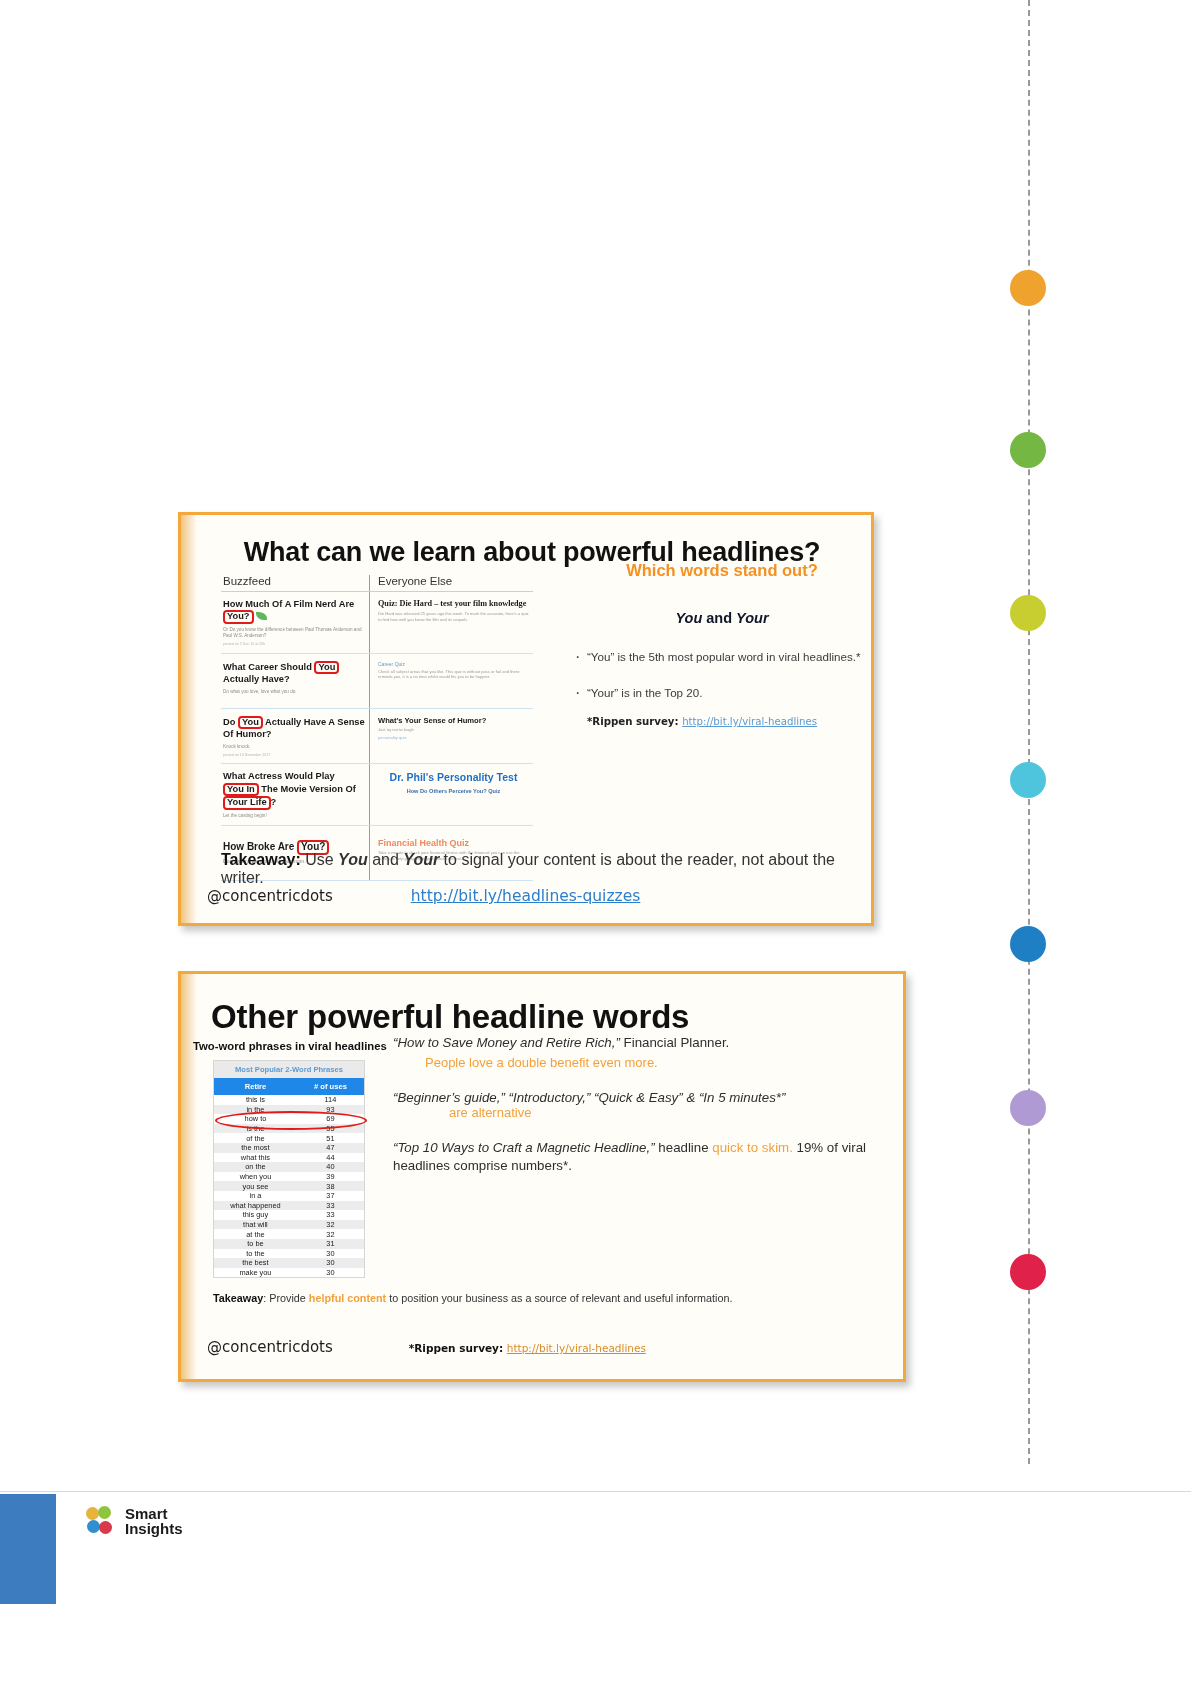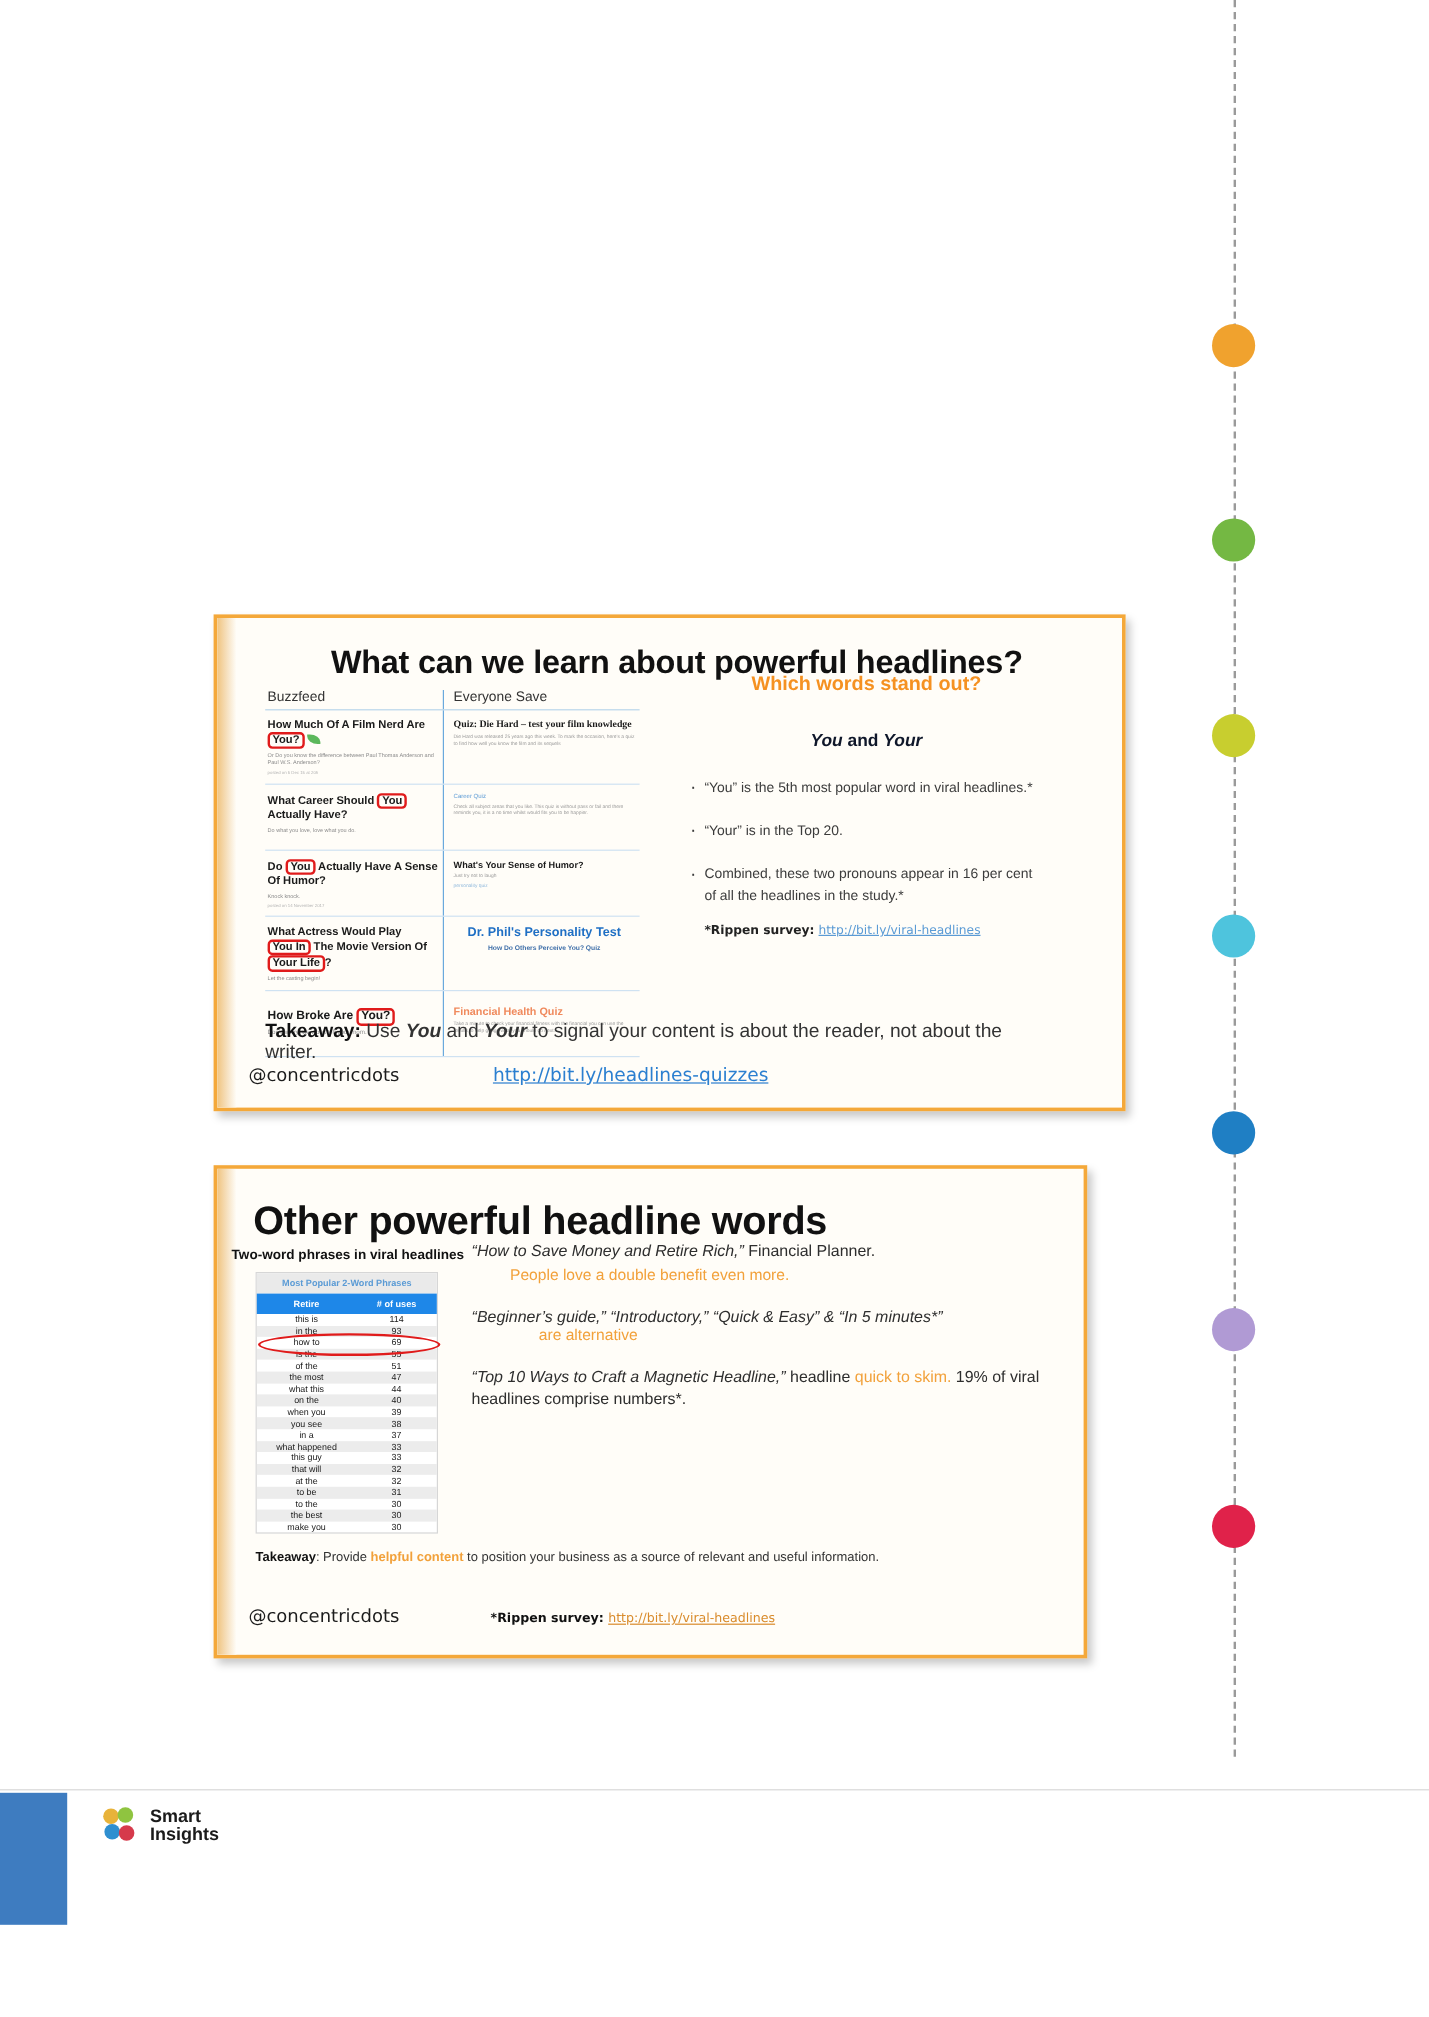--- a/index.html
+++ b/index.html
@@ -150,29 +150,29 @@
 
   <div class="timeline"></div>
   <div class="tl-dot" style="top:270px;background:#f0a22e"></div>
   <div class="tl-dot" style="top:432px;background:#74b843"></div>
   <div class="tl-dot" style="top:595px;background:#c8ce2f"></div>
   <div class="tl-dot" style="top:762px;background:#4ec4dd"></div>
   <div class="tl-dot" style="top:926px;background:#1f7fc4"></div>
   <div class="tl-dot" style="top:1090px;background:#b09ad4"></div>
   <div class="tl-dot" style="top:1254px;background:#e0224a"></div>
 
-  <div class="slide" id="slide1" style="left:178px; top:512px; width:760px; height:414px;">
+  <div class="slide" id="slide1" style="left:178px; top:512px; width:696px; height:414px;">
     <div class="slide-inner">
 
       <div class="slide-title">What can we learn about powerful headlines?</div>
 
       <div class="quiz-wrap">
         <div class="quiz-head">
           <div class="qh-left">Buzzfeed</div>
-          <div class="qh-right">Everyone Save</div>
+          <div class="qh-right">Everyone Else</div>
         </div>
 
         <div class="quiz-row">
           <div class="qr-left">
             <div class="q-title"><span>How Much Of A Film Nerd Are </span><span class="circle-hl">You?</span><span class="leaf"></span></div>
             <div class="q-sub">Or Do you know the difference between Paul Thomas Anderson and Paul W.S. Anderson?</div>
             <div class="q-sub2">posted on 5 Dec 15 at 20h</div>
           </div>
           <div class="qr-right">
             <div class="q-rtitle">Quiz: Die Hard – test your film knowledge</div>
@@ -226,21 +226,20 @@
           </div>
         </div>
       </div>
 
       <div class="s1-right">
         <div class="s1-q">Which words stand out?</div>
         <div class="s1-yy"><i>You</i><span> and </span><i>Your</i></div>
         <ul class="s1-bul">
           <li>“You” is the 5th most popular word in viral headlines.*</li>
           <li>“Your” is in the Top 20.</li>
-          <li>Combined, these two pronouns appear in 16 per cent of all the headlines in the study.*</li>
         </ul>
         <div class="s1-src"><span>*Rippen survey:</span> <a href="#">http://bit.ly/viral-headlines</a></div>
       </div>
 
       <div class="takeaway" style="top:336px; width:640px;">
         <b>Takeaway:</b><span> Use </span><i>You</i><span> and </span><i>Your</i><span> to signal your content is about the reader, not about the writer.</span>
       </div>
 
       <div class="footer-row" style="top:372px;">
         <span class="handle">@concentricdots</span>

